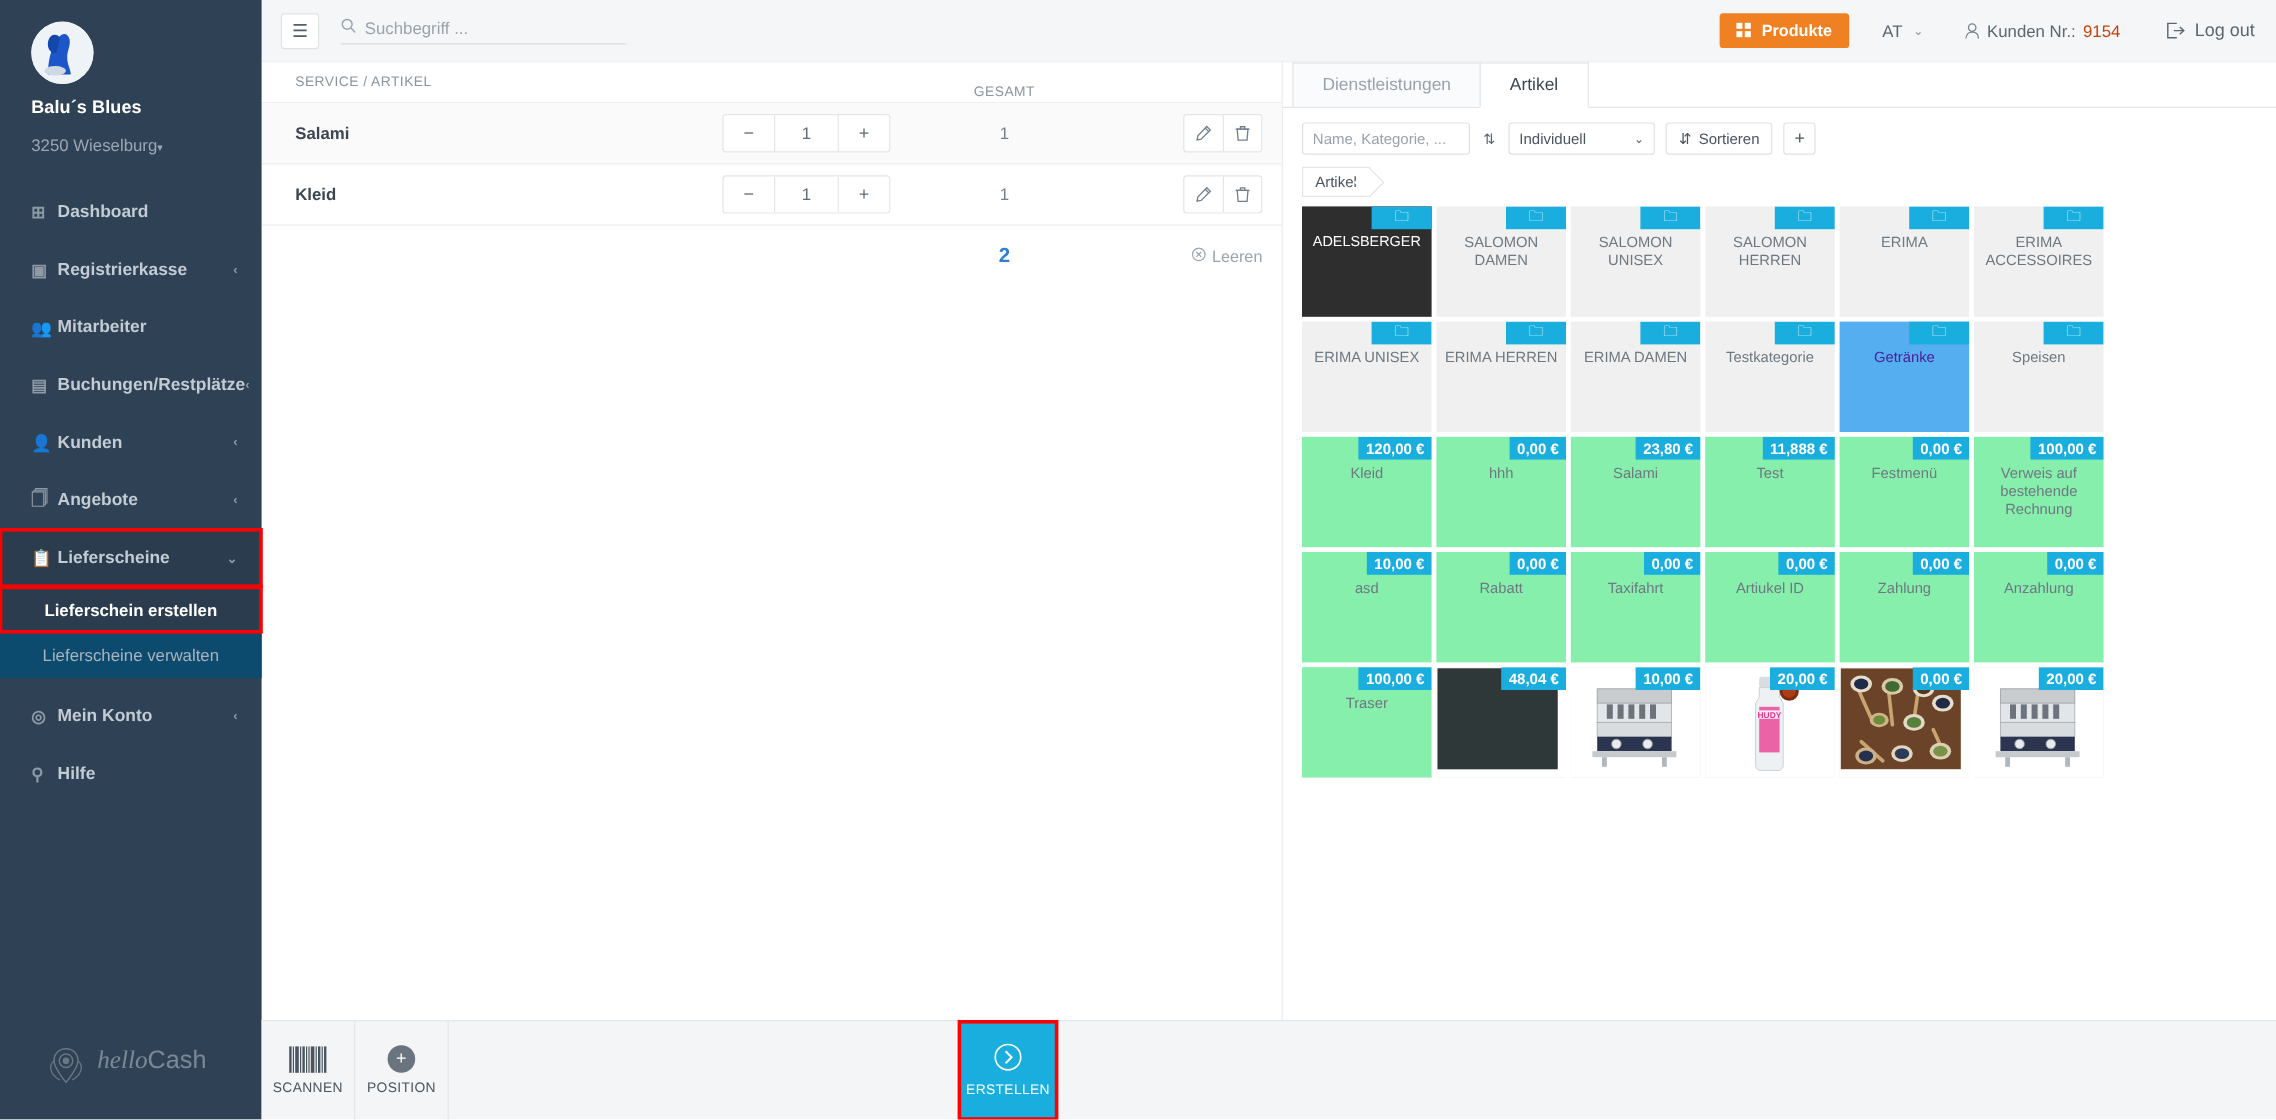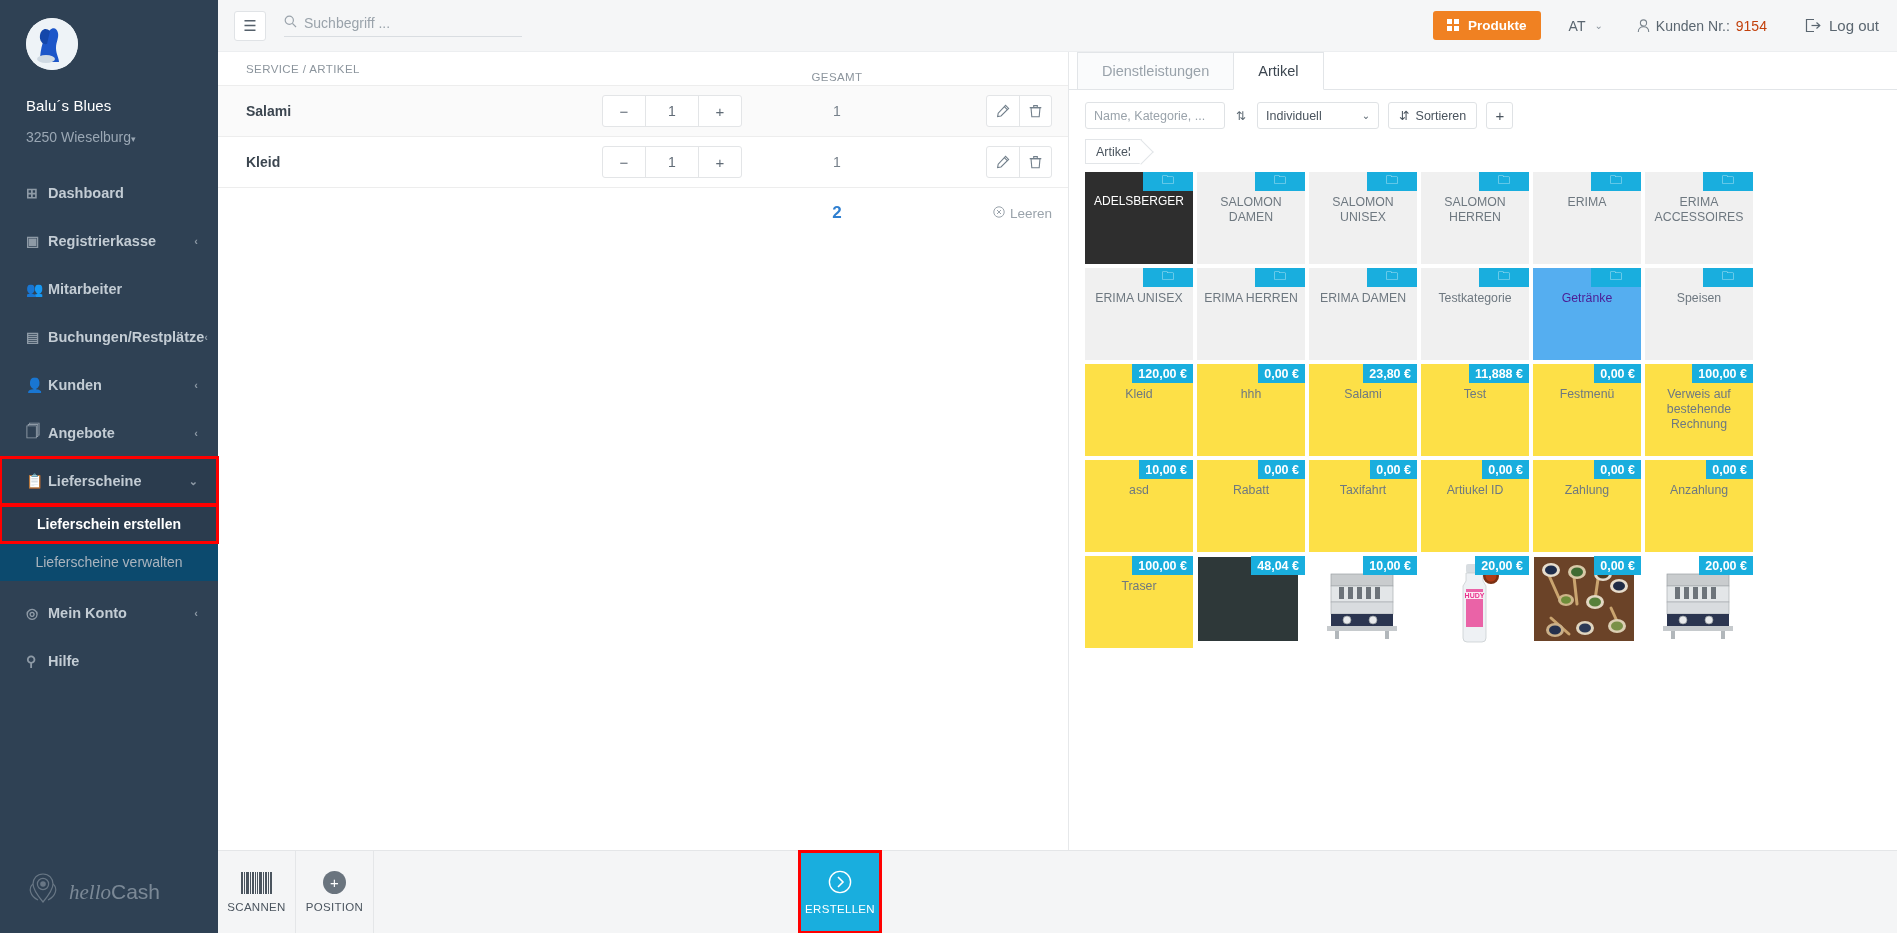--- a/index.html
+++ b/index.html
@@ -20,22 +20,22 @@
     position: relative;
   }
   .brand { padding: 18px 0 16px 26px; }
   .avatar {
     width: 52px; height: 52px; border-radius: 50%;
     background: #f2f5f8; position: relative; overflow: hidden;
     display: block;
   }
   .avatar svg { position: absolute; left: 0; top: 0; }
   .brand-name {
-    color: #ffffff; font-weight: normal; font-size: 15px;
-    margin-top: 27px; letter-spacing: .1px;
+    color: #ffffff; font-weight: bold; font-size: 15px;
+    margin-top: 11px; letter-spacing: .1px;
   }
   .brand-city { color: #9aa7b4; font-size: 14px; margin-top: 15px; }
   .brand-city .caret { font-size: 9px; }
   .nav { margin-top: 8px; }
   .nav-item {
     display: flex; align-items: center;
     height: 48px; padding: 0 20px 0 26px;
     color: #c3ccd4; font-size: 14.5px; font-weight: bold;
     cursor: pointer; position: relative;
   }
@@ -55,22 +55,22 @@
   .nav-sub-item {
     display: flex; align-items: center; justify-content: center;
     height: 38px; font-size: 14px; color: #aab4be; cursor: pointer;
   }
   .nav-sub-item.active {
     color: #ffffff; font-weight: bold; background: #2b3c4e;
     outline: 3px solid #ff0000; outline-offset: -2px; z-index: 3;
     position: relative;
   }
   .sidebar-logo {
-    position: absolute; left: 26px; bottom: 28px;
-    display: flex; align-items: flex-end; gap: 9px; opacity: .55;
+    position: absolute; left: 38px; bottom: 28px;
+    display: flex; align-items: flex-start; gap: 9px; opacity: .55;
   }
   .logo-text { font-size: 21px; color: #b9c3cc; }
   .logo-text i { font-style: italic; font-family: "Liberation Serif", serif; }
 
   
   .main { flex: 1; display: flex; flex-direction: column; height: 933px; min-width: 0; }
 
   .topbar {
     height: 52px; background: #f5f6f7; display: flex; align-items: center;
     padding: 0 0 0 16px; flex: 0 0 52px; border-bottom: 1px solid #eceef0;
@@ -197,21 +197,21 @@
   }
   .tile .badge.folder { width: 50px; padding: 0; font-size: 12px; font-weight: normal; }
   .tile .tname {
     position: absolute; top: 23px; left: 4px; right: 4px; text-align: center;
     font-size: 12.3px; color: #6e7880; line-height: 15px;
   }
   .tile.cat-dark { background: #2e2e2e; }
   .tile.cat-dark .tname { color: #ffffff; top: 22px; font-size: 12px; }
   .tile.cat-blue { background: #55aef0; }
   .tile.cat-blue .tname { color: #4c1d95; }
-  .tile.art { background: #fde047; padding-left: 28px; }
+  .tile.art { background: #86efac; padding-left: 28px; }
   .tile.img .photo { position: absolute; left: 0; top: 0; width: 108px; height: 92px; }
 
   
   .bottombar {
     height: 83px; flex: 0 0 83px; background: #f4f5f6; border-top: 1px solid #e4e6e8;
     display: flex; align-items: stretch; position: relative;
   }
   .bb-btn {
     width: 78px; display: flex; flex-direction: column; align-items: center;
     justify-content: center; gap: 7px; border-right: 1px solid #e4e6e8;

